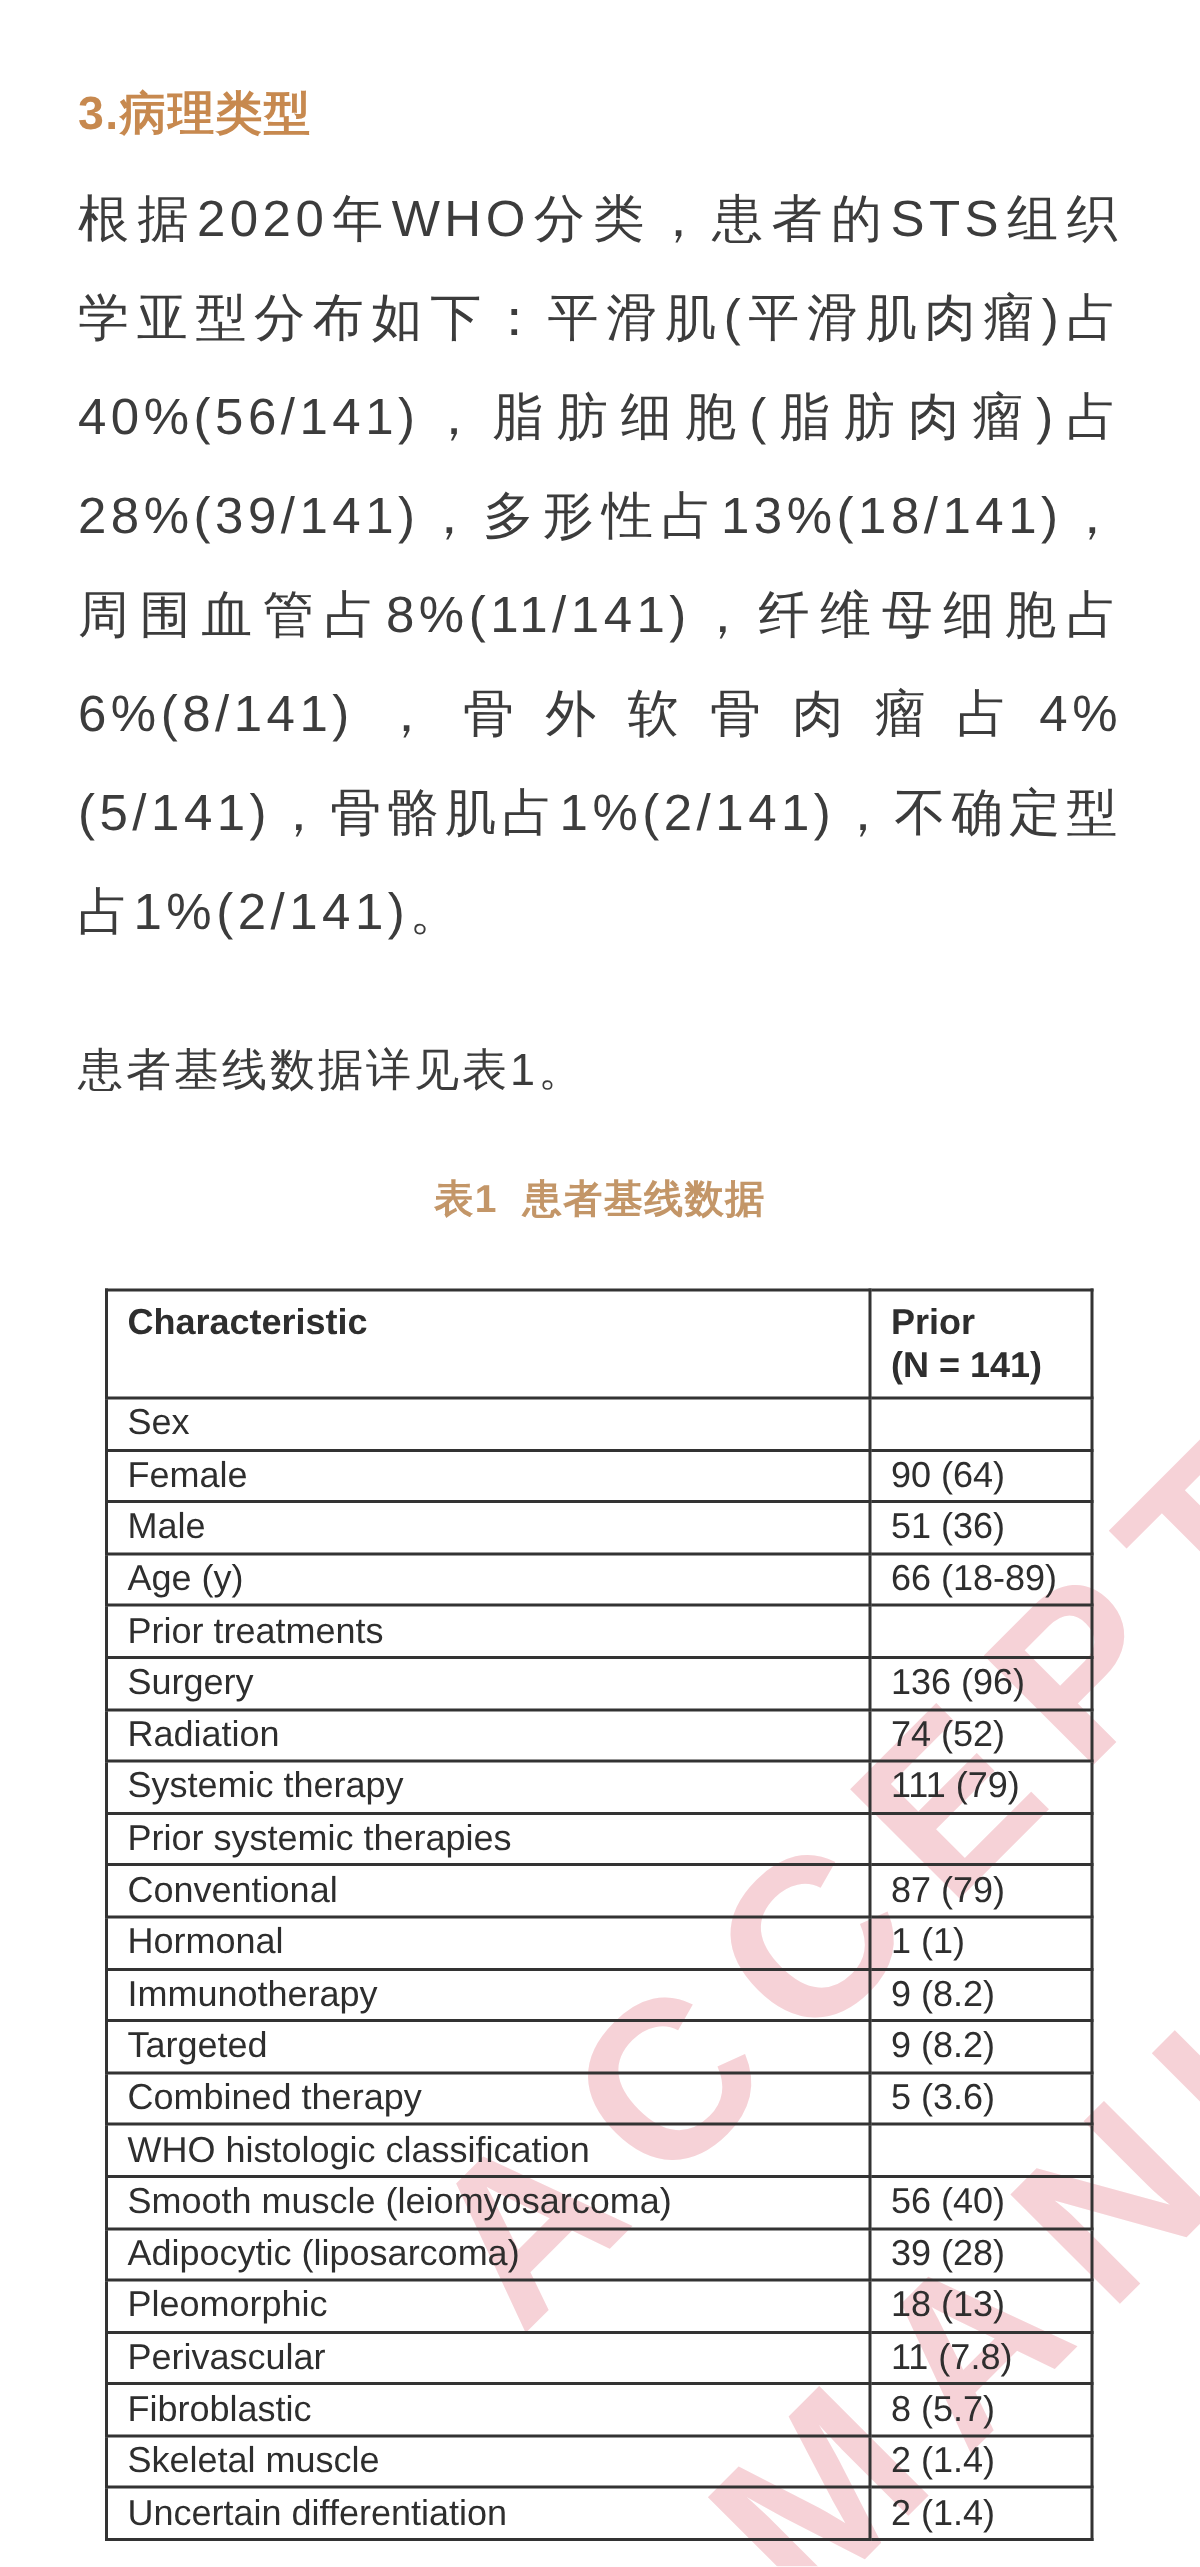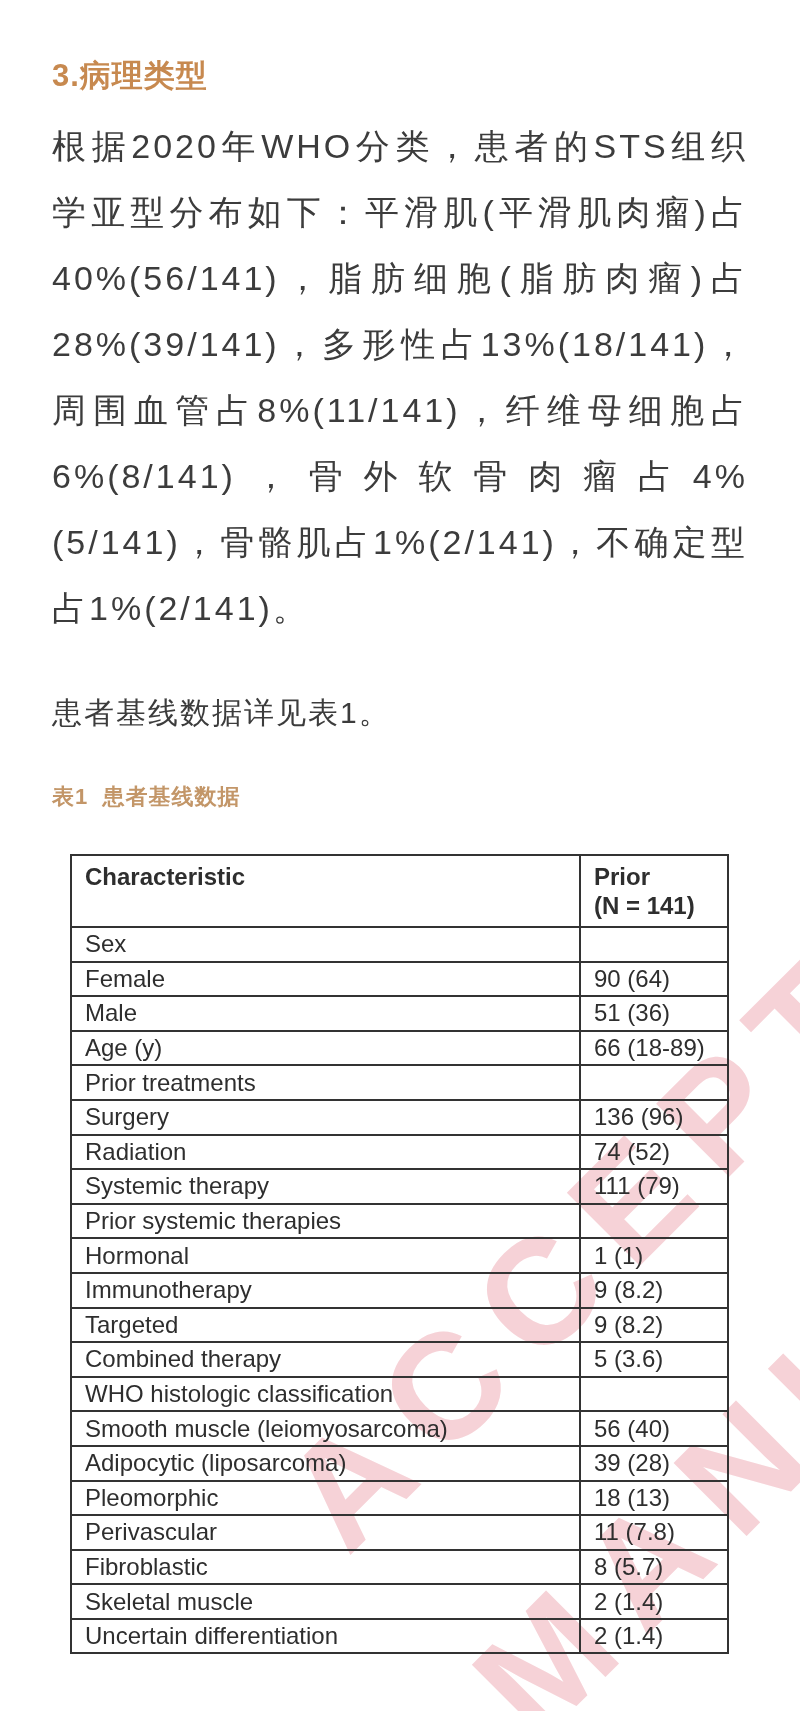--- a/index.html
+++ b/index.html
@@ -41,22 +41,22 @@
     text-justify:inter-character;
   }
   .body-para2{
     margin:52px 0 0 0;
     font-size:30px;
     color:var(--text-color,#3c3c3c);
     letter-spacing:2px;
   }
   .table-caption{
     margin:48px 0 0 0;
-    text-align:left;
-    font-size:22px;font-weight:bold;
+    text-align:center;
+    font-size:26px;font-weight:bold;
     color:var(--caption-color,#c39668);
     white-space:pre-wrap;
     letter-spacing:1px;
   }
   
   table.baseline{
     margin:42px 0 0 18px;
     width:657px;
     border-collapse:collapse;
     table-layout:fixed;
@@ -157,20 +157,24 @@
   <tr>
     <td class="indent">Systemic therapy</td>
     <td>111 (79)</td>
   </tr>
 
   <tr>
     <td>Prior systemic therapies</td>
     <td></td>
   </tr>
 
+  <tr>
+    <td class="indent">Conventional</td>
+    <td>87 (79)</td>
+  </tr>
 
   <tr>
     <td class="indent">Hormonal</td>
     <td>1 (1)</td>
   </tr>
 
   <tr>
     <td class="indent">Immunotherapy</td>
     <td>9 (8.2)</td>
   </tr>

